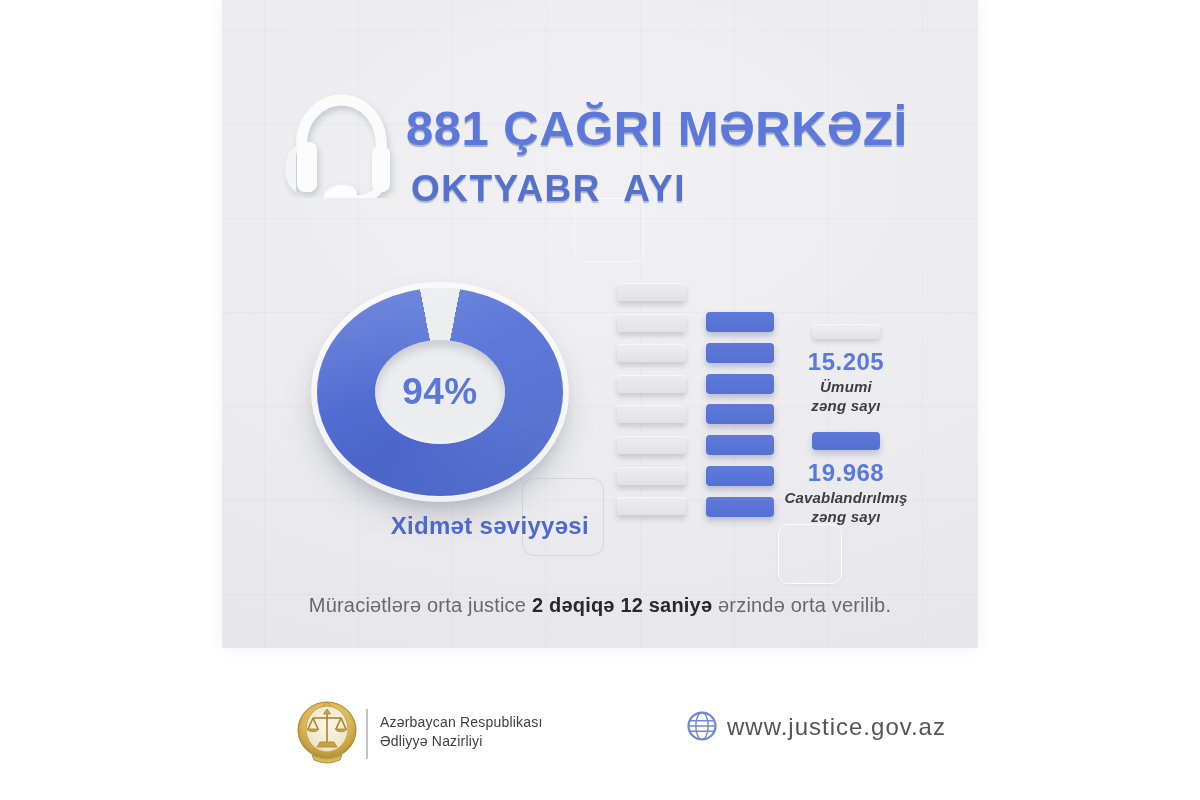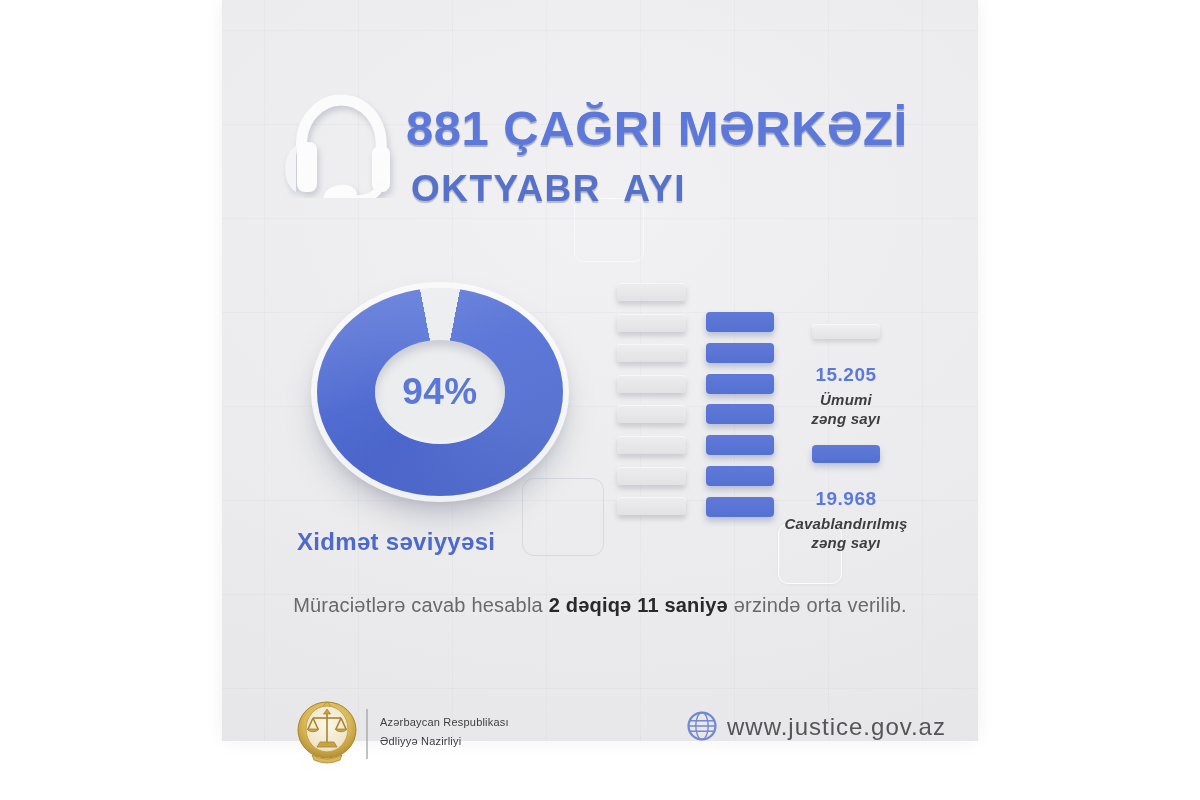--- a/index.html
+++ b/index.html
@@ -1,21 +1,21 @@
 <!DOCTYPE html>
 <html><head>
 <meta charset="utf-8">
 <style>
   * { margin:0; padding:0; box-sizing:border-box; }
   html,body { width:1200px; height:800px; background:#ffffff; overflow:hidden;
               font-family:"Liberation Sans","DejaVu Sans",sans-serif; }
   .stage { position:relative; width:1200px; height:800px; background:#ffffff; }
 
   
-  .panel { position:absolute; left:222px; top:0; width:756px; height:741px;
+  .panel { position:absolute; left:222px; top:0; width:756px; height:648px;
            background: radial-gradient(130% 95% at 50% 28%, #f1f1f3 0%, #ebebed 55%, #e4e4e7 100%);
            box-shadow: 0 0 18px rgba(0,0,0,.06); }
   .panel::before { content:""; position:absolute; inset:0;
            background-image:
              linear-gradient(rgba(130,135,155,.05) 1px, transparent 1px),
              linear-gradient(90deg, rgba(130,135,155,.05) 1px, transparent 1px);
            background-size: 94px 94px; background-position: 42px 30px; pointer-events:none; }
 
   .decor-sq { position:absolute; border-radius:12px; pointer-events:none; }
   .sq1 { left:300px; top:478px; width:82px; height:78px; border:1px solid rgba(168,173,188,.30); }
@@ -40,21 +40,21 @@
              conic-gradient(from -11deg, #ecedef 0deg 22deg, #5d78d8 22deg 120deg,
                             #4d68cf 235deg, #5d78d8 360deg);
            box-shadow: 0 0 0 6px rgba(251,251,252,.85),
                        0 18px 30px rgba(128,133,150,.45),
                        0 6px 12px rgba(128,133,150,.30); }
   .hole { position:absolute; left:50%; top:50%; width:130px; height:104px;
           transform:translate(-50%,-50%); border-radius:50%; background:#ecedef;
           box-shadow: inset 0 6px 10px rgba(105,110,130,.28), inset 0 -2px 4px rgba(255,255,255,.6);
           display:flex; align-items:center; justify-content:center; }
   .hole span { font-size:37px; font-weight:700; color:#5b78d8; letter-spacing:.5px; }
-  .donut-caption { position:absolute; left:75px; top:528px; width:292px; text-align:left;
+  .donut-caption { position:absolute; left:75px; top:512px; width:292px; text-align:right;
           font-size:24px; font-weight:700; color:#4d69cc; letter-spacing:.3px; }
 
   
   .col { position:absolute; display:flex; flex-direction:column; }
   .col-gray { left:395px; top:283px; gap:12.6px; }
   .col-blue { left:484px; top:312px; gap:10.8px; }
   .pbar { border-radius:4px; }
   .col-gray .pbar { width:69px; height:18px;
           background:linear-gradient(180deg,#ededef,#e2e2e5);
           box-shadow:0 4px 5px rgba(150,152,162,.38), inset 0 1px 0 #f7f7f9; }
@@ -64,34 +64,34 @@
 
   
   .legend { position:absolute; left:538px; top:324px; width:172px;
             display:flex; flex-direction:column; align-items:center; text-align:center; }
   .chip { width:68px; height:15px; border-radius:4px; }
   .chip-gray { background:linear-gradient(180deg,#f0f0f2,#e3e3e6);
                box-shadow:0 3px 4px rgba(150,152,162,.35), inset 0 1px 0 #f8f8fa; }
   .chip-blue { width:68px; height:18px; margin-top:17px;
                background:linear-gradient(180deg,#6079d8,#5370d1);
                box-shadow:0 4px 6px rgba(120,130,170,.4); }
-  .stat-value { margin-top:21px; font-size:19px; line-height:30px; font-weight:800;
+  .stat-value { margin-top:8px; font-size:24px; line-height:30px; font-weight:800;
                 color:#5b79da; letter-spacing:.5px; }
   .stat-label { font-size:15px; line-height:19px; font-weight:700; color:#3d3d42; letter-spacing:.2px;font-style:italic; }
 
   
   .summary { position:absolute; left:0; right:0; top:594px; text-align:center;
              font-size:20px; color:#68686d; letter-spacing:.2px; }
   .summary strong { color:#28282d; font-weight:700; }
 
   
   .emblem  { position:absolute; left:74px; top:700px; }
   .divider { position:absolute; left:144px; top:709px; width:2px; height:50px;
              background:#a2a2a6; opacity:.65; }
-  .ministry{ position:absolute; left:158px; top:713px; font-size:11px; line-height:19px;
+  .ministry{ position:absolute; left:158px; top:713px; font-size:14px; line-height:19px;
              color:#3e3e42; letter-spacing:.2px; }
   .globe   { position:absolute; left:464px; top:710px; }
   .website { position:absolute; left:505px; top:713px; font-size:24px; color:#54545a;
              letter-spacing:1px; }
 </style>
 </head>
 <body>
 
 <div class="stage">
   <div class="panel">
@@ -153,21 +153,21 @@
       <div class="chip chip-gray"></div>
       <div class="stat-value">15.205</div>
       <div class="stat-label">Ümumi</div>
       <div class="stat-label">zəng sayı</div>
       <div class="chip chip-blue"></div>
       <div class="stat-value">19.968</div>
       <div class="stat-label">Cavablandırılmış</div>
       <div class="stat-label">zəng sayı</div>
     </div>
 
-    <p class="summary"><span>Müraciətlərə cavab hesabla </span><strong>2 dəqiqə 11 saniyə</strong><span> ərzində orta verilib.</span></p>
+    <p class="summary"><span>Müraciətlərə orta justice </span><strong>2 dəqiqə 12 saniyə</strong><span> ərzində orta verilib.</span></p>
 
     <span class="emblem">
       <svg width="62" height="64" viewBox="0 0 62 64">
         <defs>
           <radialGradient id="goldG" cx="50%" cy="38%" r="65%">
             <stop offset="0%" stop-color="#f0d98e"></stop>
             <stop offset="60%" stop-color="#d9b858"></stop>
             <stop offset="100%" stop-color="#b08a2c"></stop>
           </radialGradient>
           <radialGradient id="ivoryG" cx="50%" cy="40%" r="70%">

